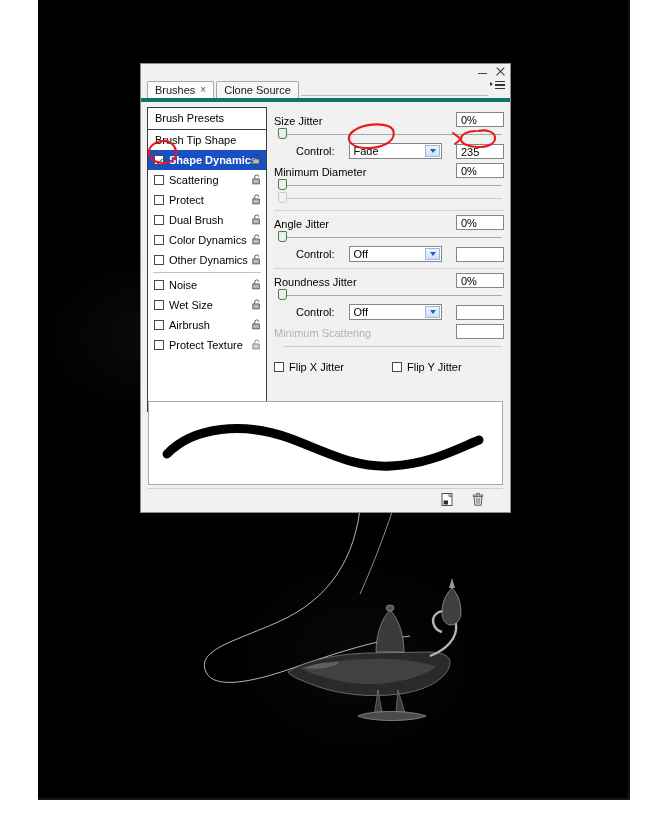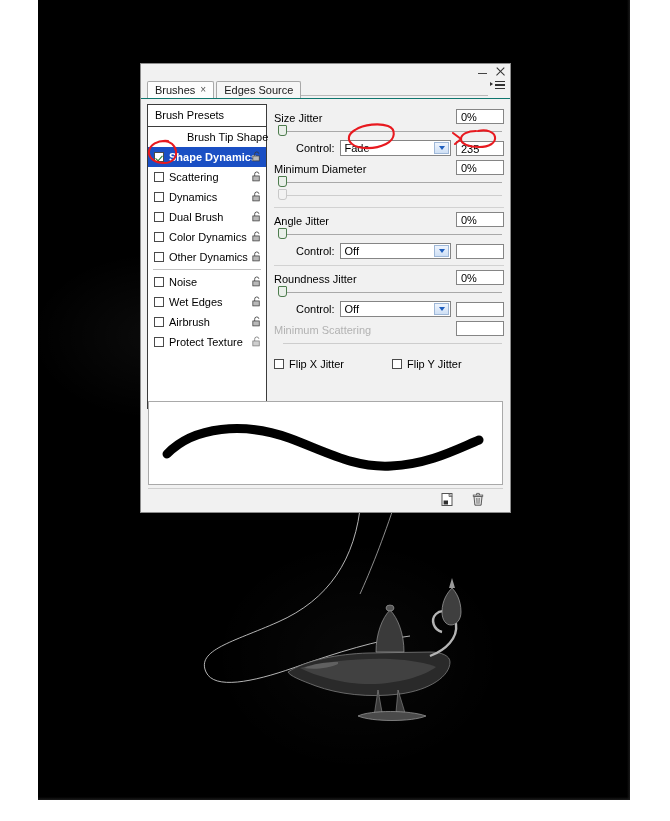--- a/index.html
+++ b/index.html
@@ -107,21 +107,21 @@
   .win-btn.close::after  { transform: rotate(-45deg); }
 
   
   .tab-strip {
     position: relative;
     height: 18px;
     padding-left: 6px;
     display: flex;
     align-items: flex-end;
     background: #f1f1f1;
-    border-bottom: 1px solid #0f766e;
+    border-bottom: 4px solid #0f766e;
   }
   .tab {
     height: 16px;
     line-height: 16px;
     padding: 0 7px;
     font-size: 11px;
     background: #f6f6f6;
     border: 1px solid #a8a8a8;
     border-bottom: none;
     border-radius: 2px 2px 0 0;
@@ -207,21 +207,21 @@
   .list-scroll { flex: 1; }
   .opt-row {
     position: relative;
     height: 20px;
     display: flex;
     align-items: center;
     padding-left: 6px;
     cursor: pointer;
     white-space: nowrap;
   }
-  .opt-row.plain { padding-left: 7px; margin-left: 32px; }
+  .opt-row.plain { padding-left: 7px; }
   .opt-row.selected {
     background: #1a4fc4;
     color: #ffffff;
     font-weight: bold;
   }
   .opt-row .cb {
     width: 10px;
     height: 10px;
     border: 1px solid #4a4a4a;
     background: #ffffff;
@@ -302,21 +302,21 @@
   }
   .slider.disabled .track { background: #cdcdcd; }
   .slider.disabled .knob {
     background: #f2f2f2;
     border-color: #c8c8c8;
   }
 
   .control-line {
     display: flex;
     align-items: center;
-    gap: 5px;
+    gap: 14px;
     margin-top: 3px;
     padding-left: 22px;
   }
   .control-line .c-lab { font-size: 11px; white-space: nowrap; }
   .select {
     position: relative;
     flex: 1;
     height: 16px;
     border: 1px solid #858585;
     background: #ffffff;
@@ -449,21 +449,21 @@
       <div class="win-btn close"></div>
     </div>
   </div>
 
   <div class="tab-strip">
     <div class="tab active">
       <span>Brushes</span>
       <span class="tab-close">×</span>
     </div>
     <div class="tab">
-      <span>Edges Source</span>
+      <span>Clone Source</span>
     </div>
     <div class="tabstrip-rule"></div>
     <div class="panel-menu-btn">
       <div class="tri"></div>
         <div class="ln"></div>
         <div class="ln"></div>
         <div class="ln"></div>
     </div>
   </div>
 
@@ -492,21 +492,21 @@
           <span class="cb"></span>
           <span class="lbl">Scattering</span>
           <svg class="lock" viewBox="0 0 12 12">
             <rect x="2" y="5.4" width="7" height="5.4" fill="#b9b9b9" stroke="#3a3a3a" stroke-width="0.8"></rect>
             <path d="M 4 5.4 V 3.6 A 2.1 2.1 0 0 1 8.6 3.1" fill="none" stroke="#3a3a3a" stroke-width="0.9"></path>
           </svg>
         </div>
 
         <div class="opt-row">
           <span class="cb"></span>
-          <span class="lbl">Dynamics</span>
+          <span class="lbl">Protect</span>
           <svg class="lock" viewBox="0 0 12 12">
             <rect x="2" y="5.4" width="7" height="5.4" fill="#b9b9b9" stroke="#3a3a3a" stroke-width="0.8"></rect>
             <path d="M 4 5.4 V 3.6 A 2.1 2.1 0 0 1 8.6 3.1" fill="none" stroke="#3a3a3a" stroke-width="0.9"></path>
           </svg>
         </div>
 
         <div class="opt-row">
           <span class="cb"></span>
           <span class="lbl">Dual Brush</span>
           <svg class="lock" viewBox="0 0 12 12">
@@ -539,21 +539,21 @@
           <span class="cb"></span>
           <span class="lbl">Noise</span>
           <svg class="lock" viewBox="0 0 12 12">
             <rect x="2" y="5.4" width="7" height="5.4" fill="#b9b9b9" stroke="#3a3a3a" stroke-width="0.8"></rect>
             <path d="M 4 5.4 V 3.6 A 2.1 2.1 0 0 1 8.6 3.1" fill="none" stroke="#3a3a3a" stroke-width="0.9"></path>
           </svg>
         </div>
 
         <div class="opt-row">
           <span class="cb"></span>
-          <span class="lbl">Wet Edges</span>
+          <span class="lbl">Wet Size</span>
           <svg class="lock" viewBox="0 0 12 12">
             <rect x="2" y="5.4" width="7" height="5.4" fill="#b9b9b9" stroke="#3a3a3a" stroke-width="0.8"></rect>
             <path d="M 4 5.4 V 3.6 A 2.1 2.1 0 0 1 8.6 3.1" fill="none" stroke="#3a3a3a" stroke-width="0.9"></path>
           </svg>
         </div>
 
         <div class="opt-row">
           <span class="cb"></span>
           <span class="lbl">Airbrush</span>
           <svg class="lock" viewBox="0 0 12 12">

